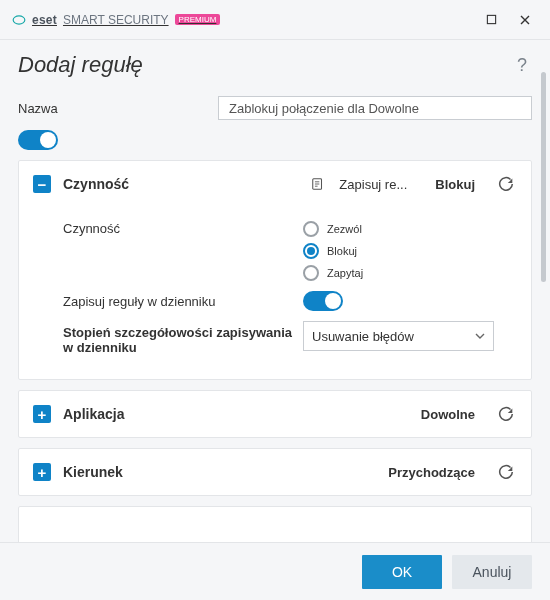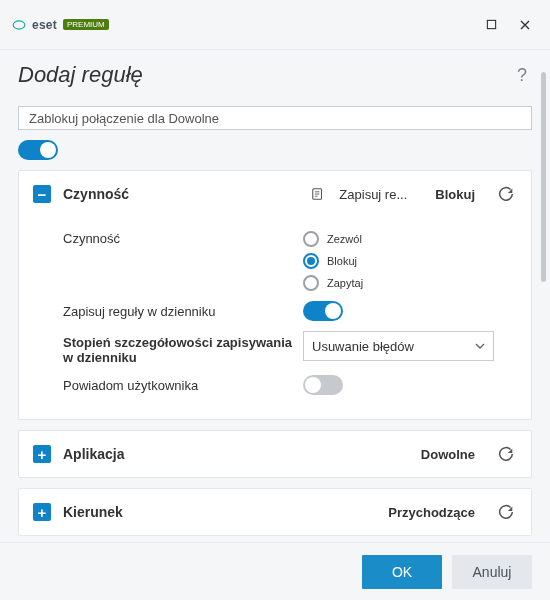--- a/index.html
+++ b/index.html
@@ -5,29 +5,30 @@
   * { box-sizing: border-box; margin: 0; padding: 0; }
   body {
     font-family: "Segoe UI", Arial, sans-serif;
     width: 550px; height: 600px;
     background: #f5f6f8;
     color: #333;
     position: relative;
     overflow: hidden;
   }
   .titlebar {
-    height: 50px;
+    height: 40px;
     display: flex; align-items: center; justify-content: space-between;
     padding: 0 8px 0 12px;
     border-bottom: 1px solid #e3e5e8;
+    text-decoration: underline;
   }
   .brand { display: flex; align-items: center; gap: 6px; font-size: 12px; color: #6c7580; }
   .brand .eset { font-weight: 700; letter-spacing: .02em; color: #4c545e; }
   .brand .smart { color: #6c7580; }
-  .brand .premium { font-size: 8px; background: #4d7c0f; color: #fff; padding: 1px 4px; border-radius: 2px; }
+  .brand .premium { font-size: 8px; background: #ec4899; color: #fff; padding: 1px 4px; border-radius: 2px; }
   .winbtns { display: flex; gap: 0; }
   .winbtn { width: 34px; height: 30px; display: flex; align-items: center; justify-content: center; cursor: pointer; }
   .header {
     display: flex; align-items: center; justify-content: space-between;
     padding: 12px 18px 8px 18px;
   }
   .header h1 { font-size: 22px; font-weight: 400; color: #333; font-style: italic; }
   .help { color: #7a828b; font-size: 18px; cursor: pointer; width: 20px; text-align: center; }
   .form-area { padding: 0 18px 0 18px; height: 472px; overflow-y: auto; }
   .row { display: flex; align-items: center; margin: 10px 0; }
@@ -113,20 +114,21 @@
 </style>
 </head>
 <body>
 
 <div class="titlebar">
   <div class="brand">
     <svg class="icon" viewBox="0 0 24 24">
         <ellipse cx="12" cy="12" rx="10" ry="7" fill="none" stroke="#17a8a8" stroke-width="2"></ellipse>
       </svg>
     <span class="eset">eset</span>
+    <span class="smart">SMART SECURITY</span>
     <span class="premium">PREMIUM</span>
   </div>
   <div class="winbtns">
     <div class="winbtn">
       <svg viewBox="0 0 12 12" width="11" height="11">
           <rect x="1.5" y="1.5" width="9" height="9" fill="none" stroke="#333" stroke-width="1.2"></rect>
         </svg>
     </div>
     <div class="winbtn">
       <svg viewBox="0 0 12 12" width="12" height="12">
@@ -137,20 +139,21 @@
 </div>
 
 <div class="header">
   <h1>Dodaj regułę</h1>
   <div class="help">?</div>
 </div>
 
 <div class="form-area">
 
   <div class="row top">
+    <div class="label">Nazwa</div>
     <input class="textinput" type="text" value="Zablokuj połączenie dla Dowolne" style="">
   </div>
 
   <div class="row">
     <div class="toggle on"></div>
   </div>
 
   <div class="panel">
     <div class="panel-header">
       <div class="exp">−</div>
@@ -194,24 +197,20 @@
       </div>
       <div class="sub-row" style="align-items:flex-start;">
         <div class="sub-label" style="padding-top:4px;font-weight:bold;">Stopień szczegółowości zapisywania w dzienniku</div>
         <div class="select">
           <span>Usuwanie błędów</span>
           <svg viewBox="0 0 10 6" width="10" height="6">
               <path d="M1 1 L5 5 L9 1" fill="none" stroke="#666" stroke-width="1.4"></path>
             </svg>
         </div>
       </div>
-      <div class="sub-row">
-        <div class="sub-label">Powiadom użytkownika</div>
-        <div class="toggle"></div>
-      </div>
     </div>
   </div>
 
   <div class="panel">
     <div class="panel-header">
       <div class="exp">+</div>
       <div class="title">Aplikacja</div>
       <div class="summary">Dowolne</div>
       <div class="reset">
         <svg viewBox="0 0 20 20" width="18" height="18">

